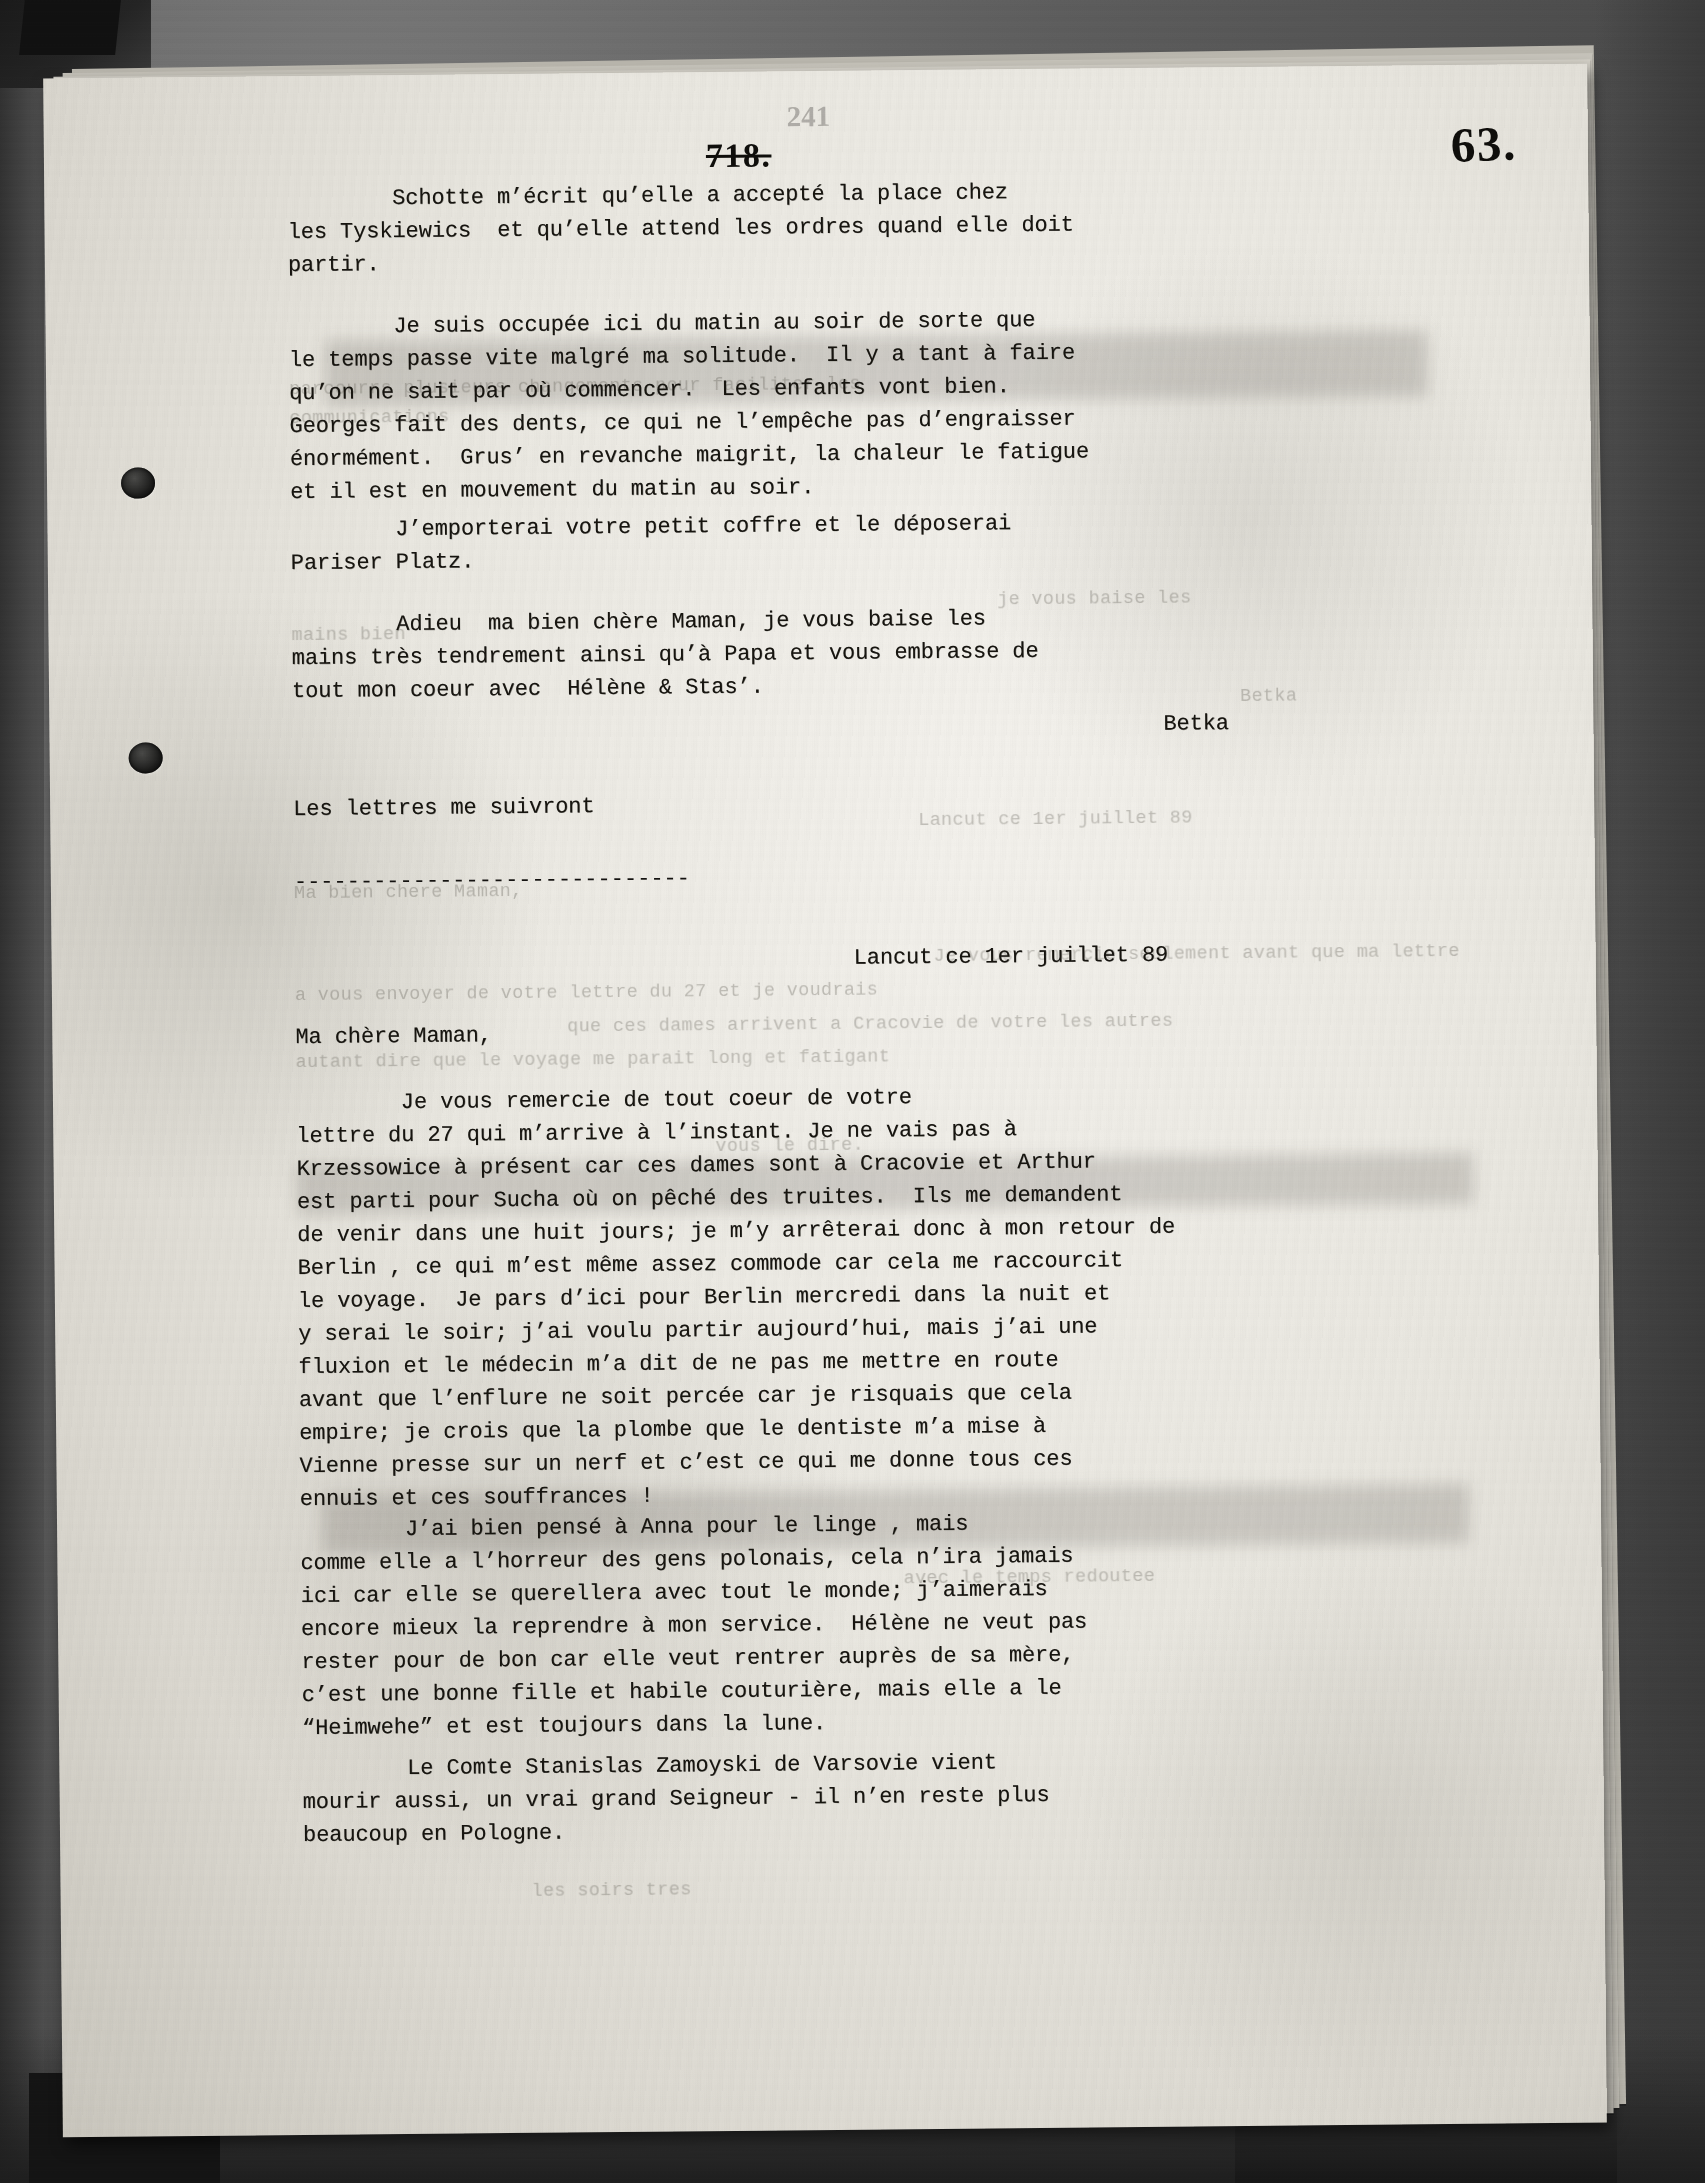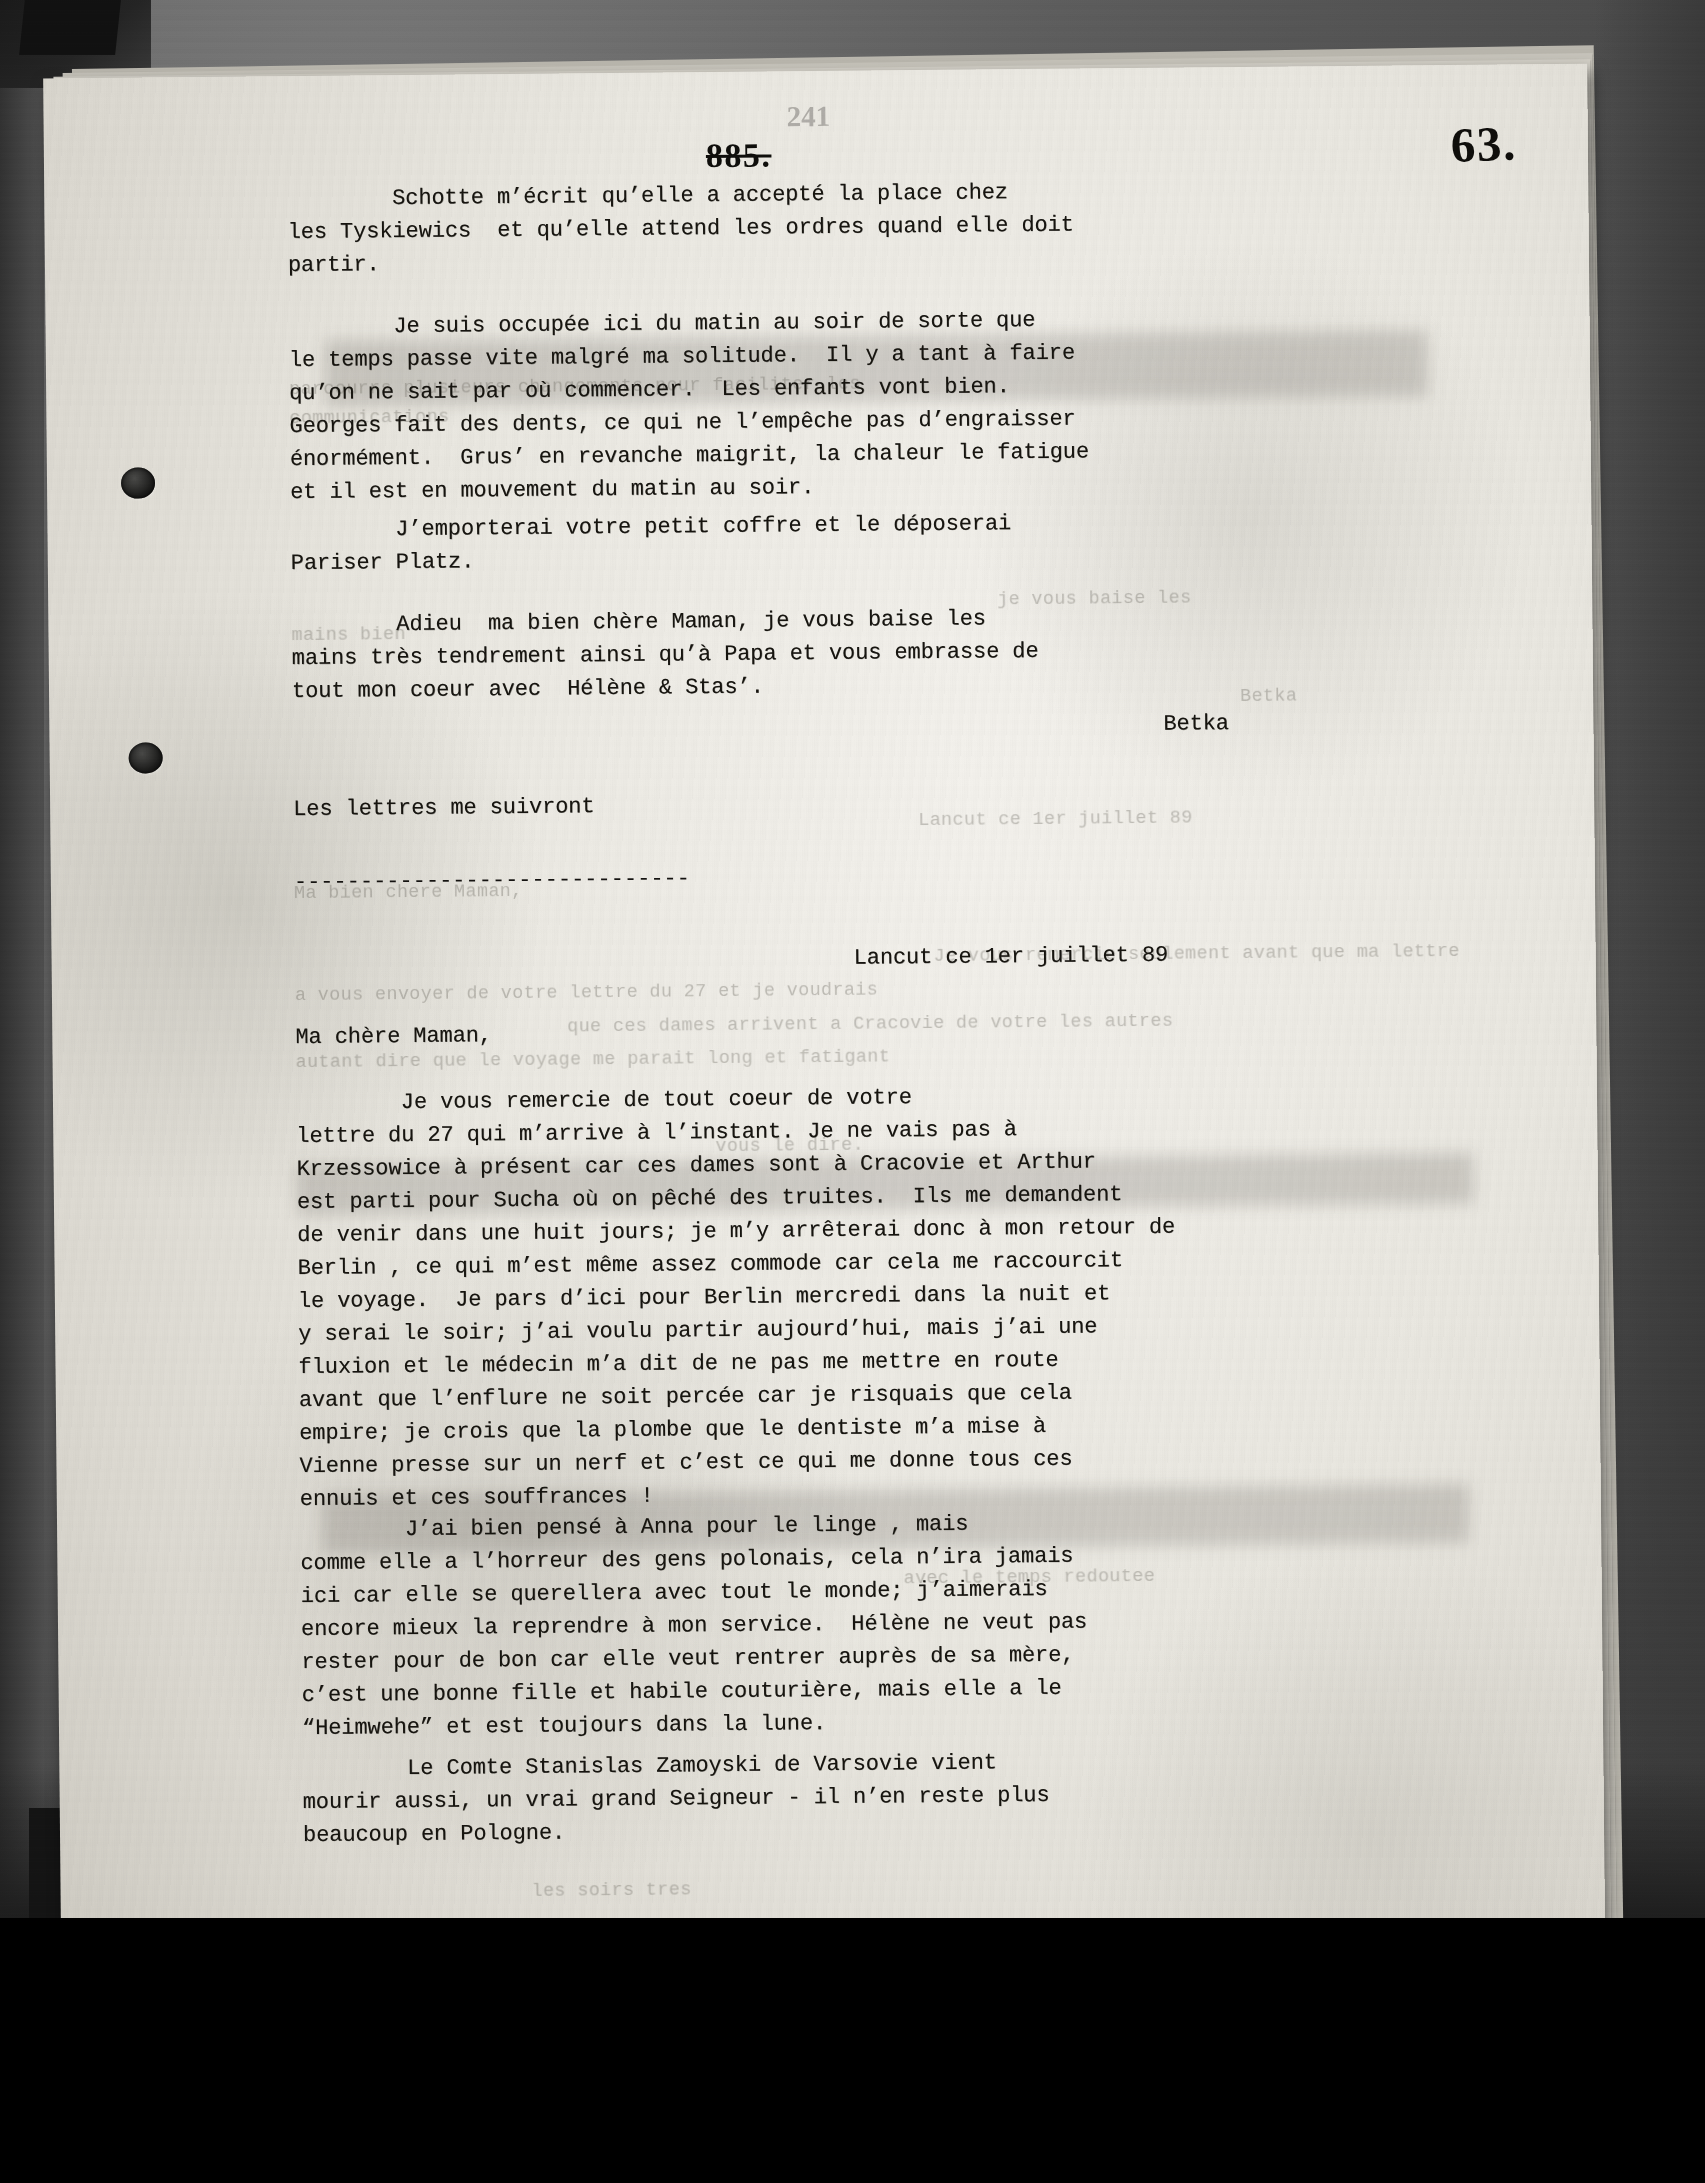--- a/index.html
+++ b/index.html
@@ -11,21 +11,21 @@
     width: 1705px;
     height: 2183px;
     overflow: hidden;
     font-family: "Liberation Mono", monospace;
   }
 
   
   #scan {
     position: relative;
     width: 1705px;
-    height: 1918px;
+    height: 2183px;
     background:
       radial-gradient(ellipse at 20% 10%, #7a7a7a 0%, #5d5d5d 38%, #4a4a4a 70%, #3a3a3a 100%);
     overflow: hidden;
   }
   #scan::after {
     
     content: "";
     position: absolute;
     inset: 0;
     pointer-events: none;
@@ -195,21 +195,21 @@
     <div class="mottle"></div>
 
     <div class="smudge" style="left:279px; top:265px; width:1103px; height:66px;"></div>
     <div class="smudge" style="left:243px; top:1088px; width:1177px; height:51px;"></div>
     <div class="smudge" style="left:265px; top:1419px; width:1147px; height:59px;"></div>
 
     <div class="punch" style="left:74px; top:390px;"></div>
     <div class="punch" style="left:79px; top:665px;"></div>
 
     <div class="folio" id="folio-faint">241</div>
-    <div class="folio" id="folio-center">885.</div>
+    <div class="folio" id="folio-center">718.</div>
     <div class="folio" id="folio-right">63.</div>
 
     <div class="ghost" style="left:243px; top:298px;">parcourrs plusieurs changements pour faciliter les</div>
     <div class="ghost" style="left:243px; top:327px;">communications</div>
     <div class="ghost" style="left:949px; top:515px;">je vous baise les</div>
     <div class="ghost" style="left:243px; top:544px;">mains bien</div>
     <div class="ghost" style="left:1191px; top:614px;">Betka</div>
     <div class="ghost" style="left:868px; top:735px;">Lancut ce 1er juillet 89</div>
     <div class="ghost" style="left:243px; top:802px;">Ma bien chere Maman,</div>
     <div class="ghost" style="left:882px; top:871px;">Je vous remercie seulement avant que ma lettre</div>

